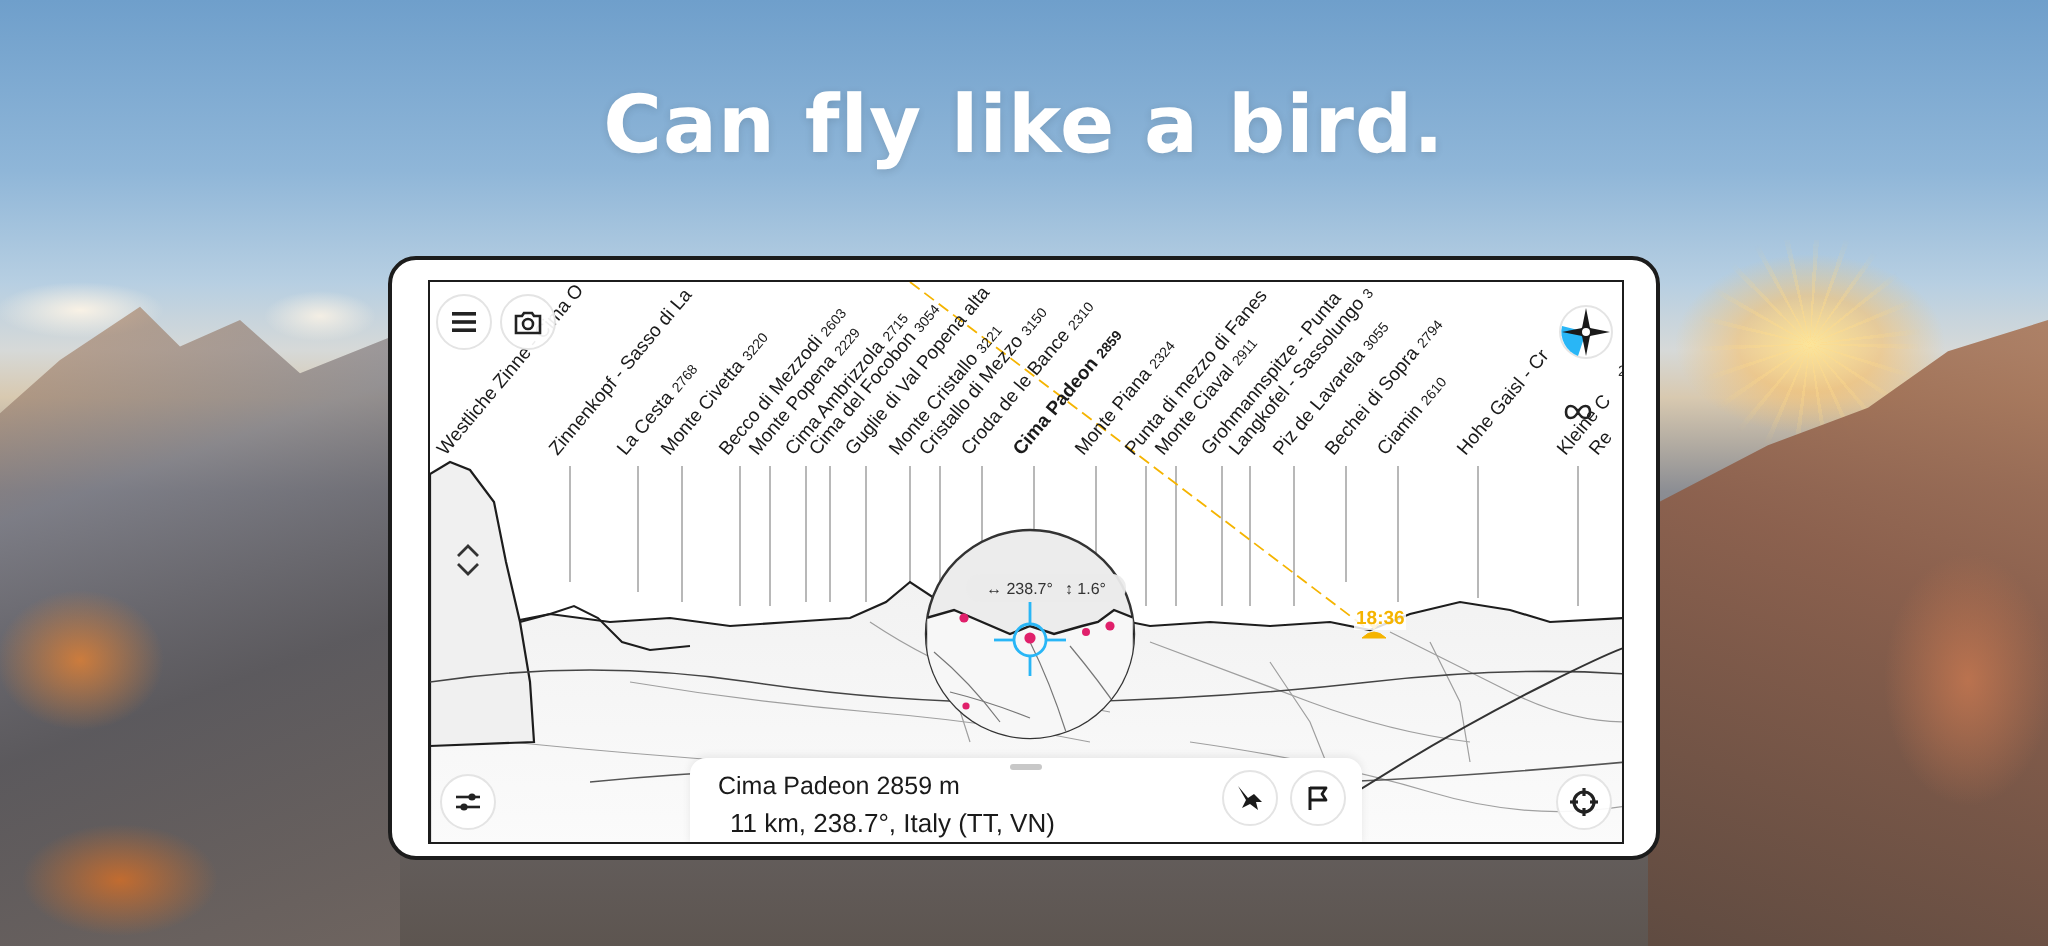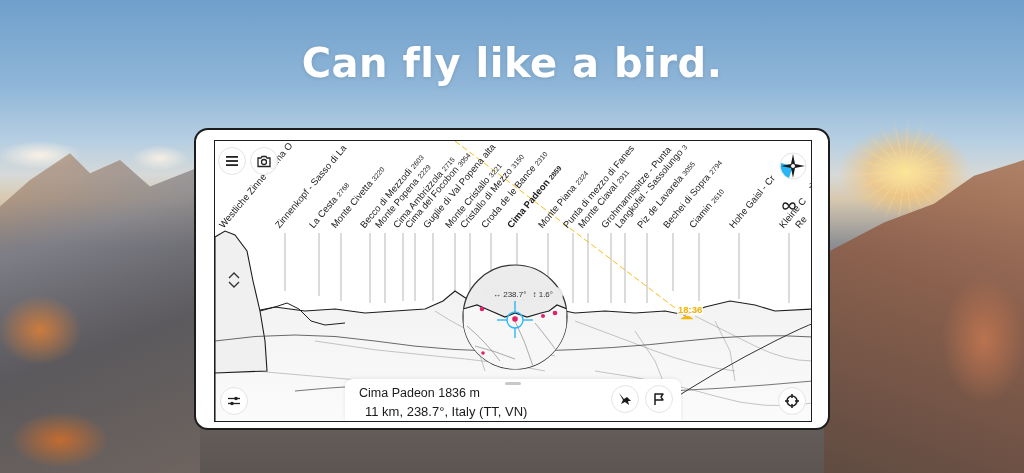--- a/index.html
+++ b/index.html
@@ -292,21 +292,21 @@
         <circle cx="15" cy="15" r="2.5" fill="#ffffff" stroke="#1a1a1a" stroke-width="1"></circle>
       </svg>
     </div>
     <div class="compass-deg">238°</div>
     <svg style="position:absolute; left:567px; top:60px;" width="14" height="10" viewBox="0 0 14 10">
       <path d="M7,5 C5,1 1,1 1,5 C1,9 5,9 7,5 C9,1 13,1 13,5 C13,9 9,9 7,5 Z" fill="none" stroke="#222" stroke-width="1.3"></path>
     </svg>
 
     <div class="info-card">
       <div class="info-handle"></div>
-      <div class="info-title">Cima Padeon 1836 m</div>
+      <div class="info-title">Cima Padeon 2859 m</div>
       <div class="info-sub">11 km, 238.7°, Italy (TT, VN)</div>
       <div class="round-btn" style="left:266px; top:6px;">
         <svg width="16" height="14" viewBox="0 0 16 14">
           <path d="M2,1 L7,7 L10,5 L14,9 L11,9 L12,13 L8,10 L4,12 L6,8 Z" fill="#1a1a1a"></path>
         </svg>
       </div>
       <div class="round-btn" style="left:300px; top:6px;">
         <svg width="14" height="14" viewBox="0 0 14 14">
           <line x1="3" y1="1.5" x2="3" y2="13" stroke="#1a1a1a" stroke-width="1.5"></line>
           <path d="M3,2 L11,2 L9,5 L11,8 L3,8" fill="none" stroke="#1a1a1a" stroke-width="1.4" stroke-linejoin="round"></path>

